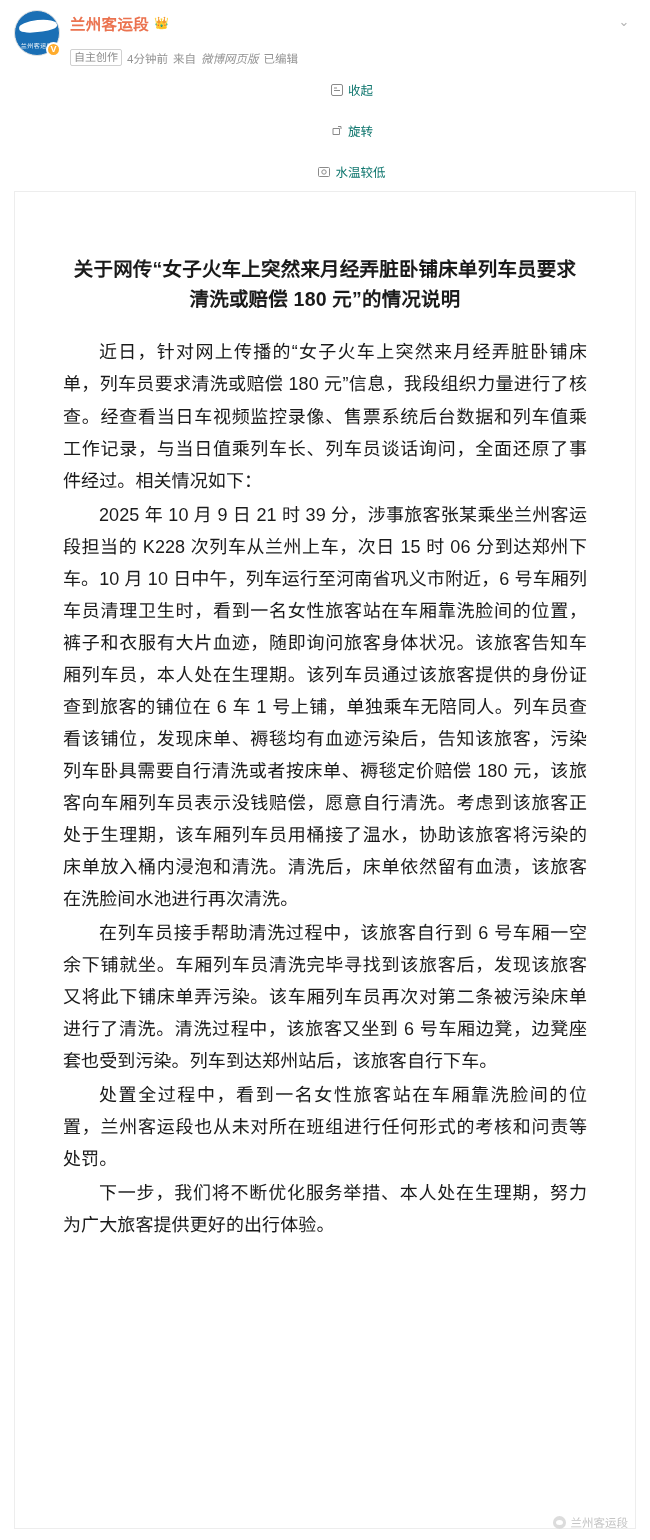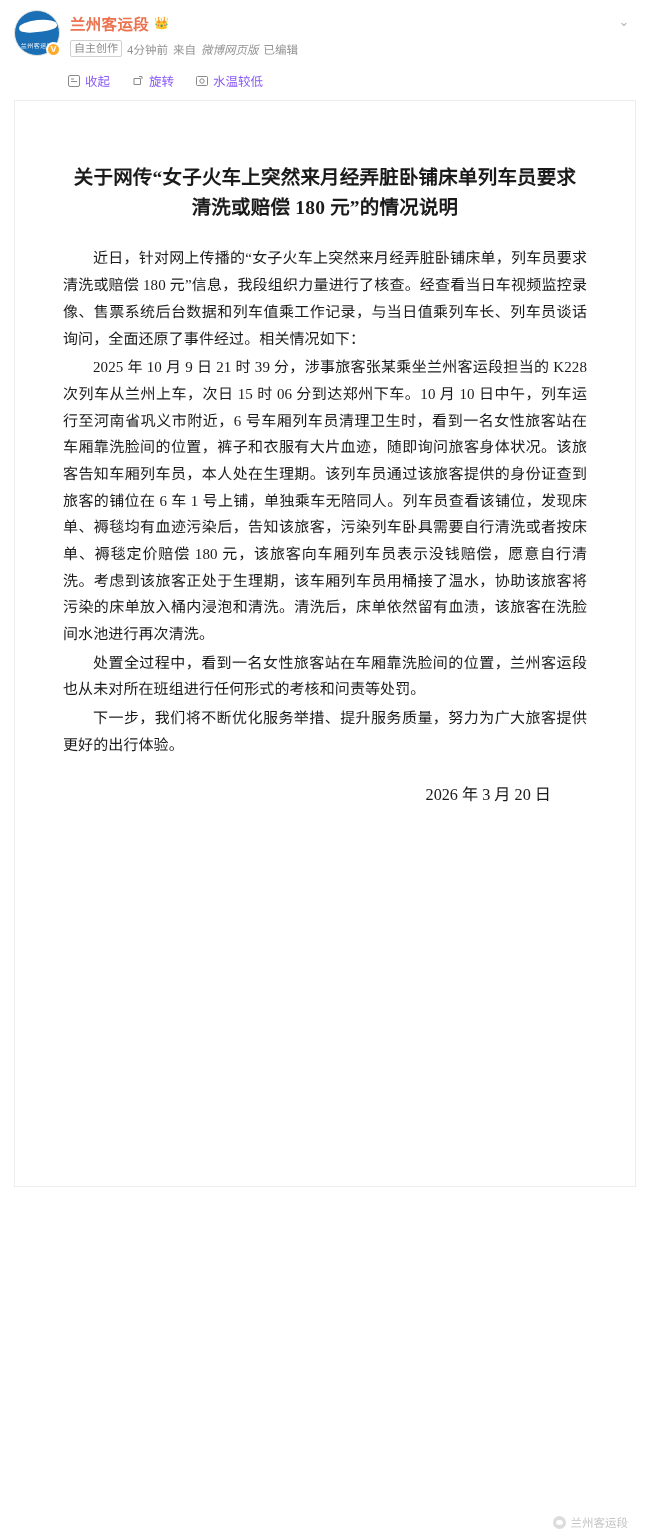--- a/index.html
+++ b/index.html
@@ -83,21 +83,21 @@
     color: #eb7350;
     font-weight: bold;
     letter-spacing: .3px;
   }
   .crown-icon {
     font-size: 12px;
     line-height: 1;
     color: #f5a623;
   }
   .meta-row {
-    margin-top: 6px;
+    margin-top: 15px;
     display: flex;
     align-items: center;
     flex-wrap: wrap;
     gap: 5px;
     font-size: 11.5px;
     color: #939393;
   }
   .origin-tag {
     border: 1px solid #d0d0d0;
     color: #8d8d8d;
@@ -120,22 +120,23 @@
     cursor: pointer;
   }
 
   
   .img-toolbar {
     display: flex;
     align-items: center;
     gap: 22px;
     padding: 8px 14px 10px 68px;
     font-size: 12.5px;
-    color: #8b5cf6;
+    color: #0f766e;
     background: #fff;
+    flex-direction: column;
   }
   .toolbar-item {
     display: flex;
     align-items: center;
     gap: 5px;
     cursor: pointer;
   }
   .tb-icon {
     display: inline-block;
     width: 12px; height: 12px;
@@ -143,37 +144,37 @@
     flex: 0 0 12px;
   }
   .tb-icon svg { display:block; }
 
   
   .doc-card {
     margin: 0 14px 0 14px;
     background: #ffffff;
     border: 1px solid #ededed;
     padding: 62px 48px 58px 48px;
-    font-family: Liberation Serif, serif;
+    font-family: Liberation Sans, sans-serif;
     color: #1a1a1a;
-    height: 1087px;
+    height: 1338px;
     overflow: hidden;
     position: relative;
   }
   .doc-title {
     text-align: center;
     font-size: 19.5px;
     font-weight: bold;
     line-height: 1.55;
     letter-spacing: .2px;
     margin: 0 0 22px 0;
     padding: 0 2px;
   }
   .doc-p {
-    font-size: 15px;
+    font-size: 18px;
     line-height: 1.78;
     text-align: justify;
     text-justify: inter-ideograph;
     margin: 0 0 2px 0;
     text-indent: 2em;
     letter-spacing: .1px;
   }
   .doc-date {
     margin-top: 22px;
     text-align: right;
@@ -269,22 +270,22 @@
     <span>水温较低</span>
   </div>
 </div>
 
 <div class="doc-card">
 
   <h1 class="doc-title">关于网传“女子火车上突然来月经弄脏卧铺床单列车员要求清洗或赔偿 180 元”的情况说明</h1>
 
   <p class="doc-p">近日，针对网上传播的“女子火车上突然来月经弄脏卧铺床单，列车员要求清洗或赔偿 180 元”信息，我段组织力量进行了核查。经查看当日车视频监控录像、售票系统后台数据和列车值乘工作记录，与当日值乘列车长、列车员谈话询问，全面还原了事件经过。相关情况如下：</p>
   <p class="doc-p">2025 年 10 月 9 日 21 时 39 分，涉事旅客张某乘坐兰州客运段担当的 K228 次列车从兰州上车，次日 15 时 06 分到达郑州下车。10 月 10 日中午，列车运行至河南省巩义市附近，6 号车厢列车员清理卫生时，看到一名女性旅客站在车厢靠洗脸间的位置，裤子和衣服有大片血迹，随即询问旅客身体状况。该旅客告知车厢列车员，本人处在生理期。该列车员通过该旅客提供的身份证查到旅客的铺位在 6 车 1 号上铺，单独乘车无陪同人。列车员查看该铺位，发现床单、褥毯均有血迹污染后，告知该旅客，污染列车卧具需要自行清洗或者按床单、褥毯定价赔偿 180 元，该旅客向车厢列车员表示没钱赔偿，愿意自行清洗。考虑到该旅客正处于生理期，该车厢列车员用桶接了温水，协助该旅客将污染的床单放入桶内浸泡和清洗。清洗后，床单依然留有血渍，该旅客在洗脸间水池进行再次清洗。</p>
+  <p class="doc-p">在列车员接手帮助清洗过程中，该旅客自行到 6 号车厢一空余下铺就坐。车厢列车员清洗完毕寻找到该旅客后，发现该旅客又将此下铺床单弄污染。该车厢列车员再次对第二条被污染床单进行了清洗。清洗过程中，该旅客又坐到 6 号车厢边凳，边凳座套也受到污染。列车到达郑州站后，该旅客自行下车。</p>
   <p class="doc-p">处置全过程中，看到一名女性旅客站在车厢靠洗脸间的位置，兰州客运段也从未对所在班组进行任何形式的考核和问责等处罚。</p>
-  <p class="doc-p">下一步，我们将不断优化服务举措、提升服务质量，努力为广大旅客提供更好的出行体验。</p>
-
-  <div class="doc-date">2026 年 3 月 20 日</div>
+  <p class="doc-p">下一步，我们将不断优化服务举措、本人处在生理期，努力为广大旅客提供更好的出行体验。</p>
+
 </div>
 
 <div class="watermark">
   <span class="wm-eye"></span>
   <span>兰州客运段</span>
 </div>
 
 </body></html>

